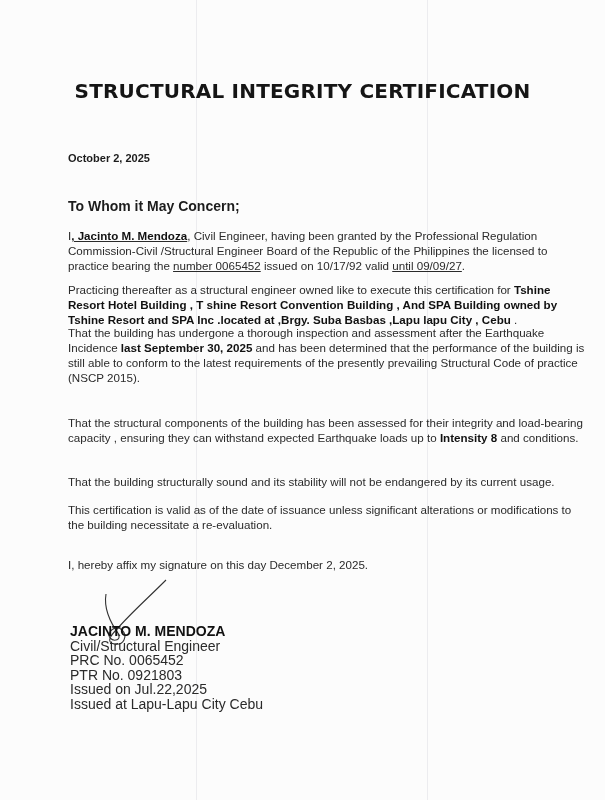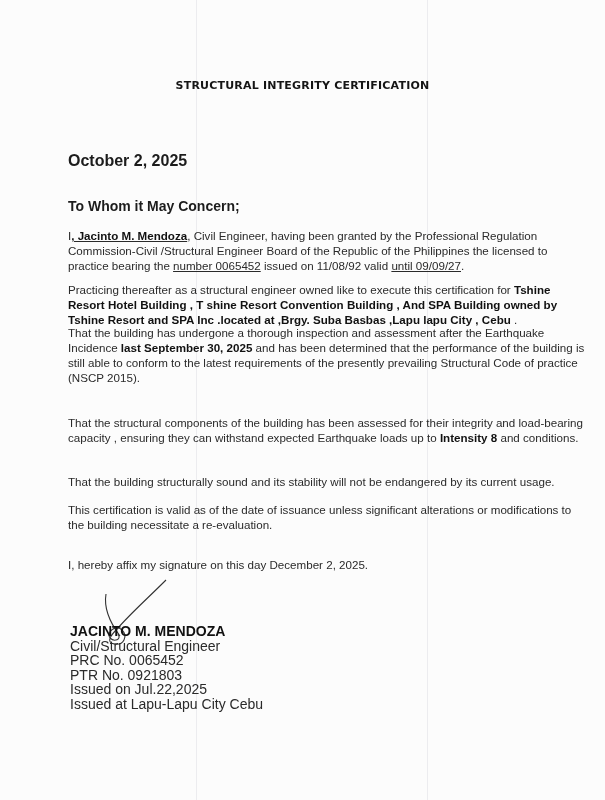--- a/index.html
+++ b/index.html
@@ -4,23 +4,23 @@
 <style>
   html, body { margin: 0; padding: 0; }
   body {
     width: 605px; height: 800px; background: #fbfbfb; position: relative; overflow: hidden;
     font-family: "Liberation Sans", sans-serif; color: #1c1c1c;
   }
   .page { position: absolute; inset: 0; background: #fcfcfc; }
   .fold { position: absolute; top: 0; bottom: 0; width: 1px; background: #ececef; }
   .title {
     position: absolute; left: 0; right: 0; top: 79px; text-align: center;
-    font-family: "DejaVu Sans", sans-serif; font-weight: bold; font-size: 11px; letter-spacing: 0.2px; color: #151515;
+    font-family: "DejaVu Sans", sans-serif; font-weight: bold; font-size: 20px; letter-spacing: 0.2px; color: #151515;
   }
-  .date { position: absolute; left: 68px; top: 152px; font-weight: bold; font-size: 16px; }
+  .date { position: absolute; left: 68px; top: 152px; font-weight: bold; font-size: 11px; }
   .salutation { position: absolute; left: 68px; top: 198px; font-weight: bold; font-size: 14px; }
   .para { position: absolute; left: 68px; width: 520px; font-size: 11.6px; line-height: 15px; color: #2a2a2a; }
   .p1 { top: 228px; }
   .p2 { top: 282px; }
   .p3 { top: 325px; }
   .p4 { top: 415px; }
   .p5 { top: 474px; }
   .p6 { top: 502px; }
   .p7 { top: 557px; }
   b { color: #111; }
@@ -33,21 +33,21 @@
 <body>
 
 <div class="page">
   <div class="fold" style="left:196px"></div>
   <div class="fold" style="left:427px"></div>
 
   <div class="title">STRUCTURAL INTEGRITY CERTIFICATION</div>
   <div class="date">October 2, 2025</div>
   <div class="salutation">To Whom it May Concern;</div>
 
-  <div class="para p1"><span>I</span><u><b>, Jacinto M. Mendoza</b></u><span>, Civil  Engineer, having been granted by the Professional Regulation Commission-Civil /Structural Engineer Board of the Republic of the Philippines  the licensed to practice bearing the </span><u>number 0065452</u><span>  issued on 11/08/92 valid </span><u>until 09/09/27</u><span>.</span></div>
+  <div class="para p1"><span>I</span><u><b>, Jacinto M. Mendoza</b></u><span>, Civil  Engineer, having been granted by the Professional Regulation Commission-Civil /Structural Engineer Board of the Republic of the Philippines  the licensed to practice bearing the </span><u>number 0065452</u><span>  issued on 10/17/92 valid </span><u>until 09/09/27</u><span>.</span></div>
 
   <div class="para p2"><span>Practicing thereafter as a structural engineer owned like to execute this certification for </span><b>Tshine Resort Hotel Building , T shine Resort Convention  Building , And  SPA Building owned by Tshine Resort  and SPA Inc .located at  ,Brgy. Suba Basbas ,Lapu lapu City , Cebu</b><span> .</span></div>
 
   <div class="para p3"><span>That the building has undergone a thorough inspection and assessment after the Earthquake Incidence  </span><b>last  September 30, 2025</b><span> and has been determined that the performance of the building is still able to conform to the latest requirements of the presently prevailing Structural Code of practice (NSCP 2015).</span></div>
 
   <div class="para p4"><span>That the structural components of the building has been assessed for their integrity and load-bearing capacity , ensuring they can withstand expected Earthquake loads up to </span><b>Intensity 8</b><span> and conditions.</span></div>
 
   <div class="para p6">This certification is valid as of the date of issuance  unless significant  alterations  or modifications to the building  necessitate a re-evaluation.</div>
   <div class="para p5">That the building structurally sound and its stability will not be endangered by its current usage.</div>
   <div class="para p7">I, hereby affix my signature on this day  December 2, 2025.</div>

